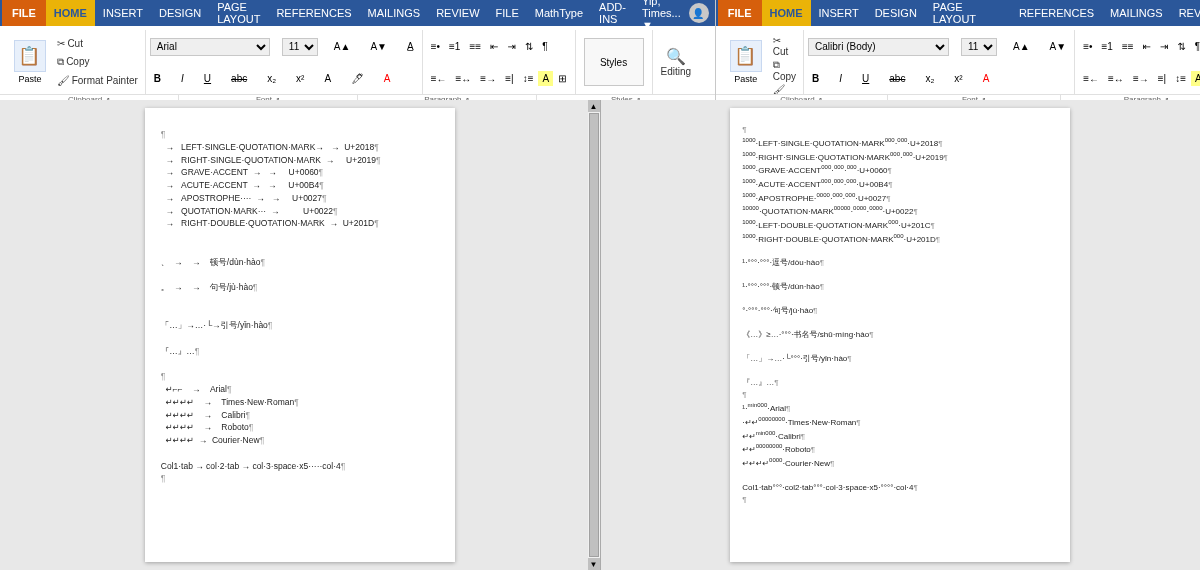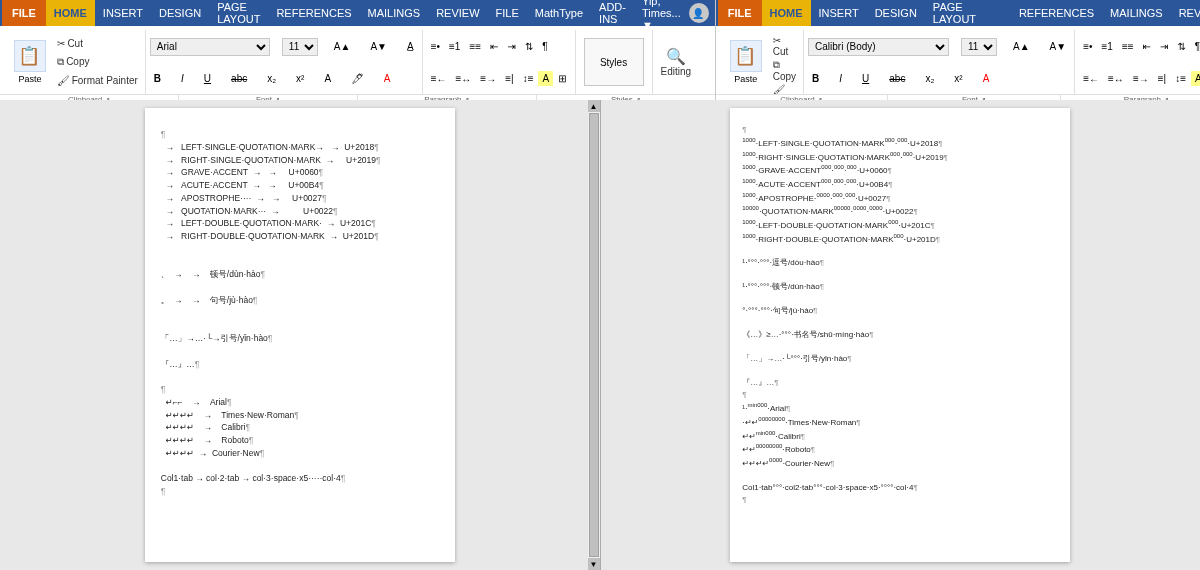--- a/index.html
+++ b/index.html
@@ -287,21 +287,20 @@
 
     <div class="doc-pane">
       <div class="page">
         <span class="doc-line"><span class="pilcrow">¶</span></span>
         <span class="doc-line">&nbsp;&nbsp;→&nbsp;&nbsp;&nbsp;LEFT·SINGLE·QUOTATION·MARK→&nbsp;&nbsp;&nbsp;→&nbsp;&nbsp;U+2018<span class="pilcrow">¶</span></span>
         <span class="doc-line">&nbsp;&nbsp;→&nbsp;&nbsp;&nbsp;RIGHT·SINGLE·QUOTATION·MARK&nbsp;&nbsp;→&nbsp;&nbsp;&nbsp;&nbsp;&nbsp;U+2019<span class="pilcrow">¶</span></span>
         <span class="doc-line">&nbsp;&nbsp;→&nbsp;&nbsp;&nbsp;GRAVE·ACCENT&nbsp;&nbsp;→&nbsp;&nbsp;&nbsp;→&nbsp;&nbsp;&nbsp;&nbsp;&nbsp;U+0060<span class="pilcrow">¶</span></span>
         <span class="doc-line">&nbsp;&nbsp;→&nbsp;&nbsp;&nbsp;ACUTE·ACCENT&nbsp;&nbsp;→&nbsp;&nbsp;&nbsp;→&nbsp;&nbsp;&nbsp;&nbsp;&nbsp;U+00B4<span class="pilcrow">¶</span></span>
         <span class="doc-line">&nbsp;&nbsp;→&nbsp;&nbsp;&nbsp;APOSTROPHE····&nbsp;&nbsp;→&nbsp;&nbsp;&nbsp;→&nbsp;&nbsp;&nbsp;&nbsp;&nbsp;U+0027<span class="pilcrow">¶</span></span>
         <span class="doc-line">&nbsp;&nbsp;→&nbsp;&nbsp;&nbsp;QUOTATION·MARK···&nbsp;&nbsp;→&nbsp;&nbsp;&nbsp;&nbsp;&nbsp;&nbsp;&nbsp;&nbsp;&nbsp;&nbsp;U+0022<span class="pilcrow">¶</span></span>
-        <span class="doc-line">&nbsp;&nbsp;→&nbsp;&nbsp;&nbsp;LEFT·DOUBLE·QUOTATION·MARK·&nbsp;&nbsp;→&nbsp;&nbsp;U+201C<span class="pilcrow">¶</span></span>
         <span class="doc-line">&nbsp;&nbsp;→&nbsp;&nbsp;&nbsp;RIGHT·DOUBLE·QUOTATION·MARK&nbsp;&nbsp;→&nbsp;&nbsp;U+201D<span class="pilcrow">¶</span></span>
         <span class="doc-line">&nbsp;</span>
         <span class="doc-line">&nbsp;</span>
         <span class="doc-line">、&nbsp;&nbsp;→&nbsp;&nbsp;&nbsp;&nbsp;→&nbsp;&nbsp;&nbsp;&nbsp;顿号/dùn·hào<span class="pilcrow">¶</span></span>
         <span class="doc-line">&nbsp;</span>
         <span class="doc-line">。&nbsp;&nbsp;→&nbsp;&nbsp;&nbsp;&nbsp;→&nbsp;&nbsp;&nbsp;&nbsp;句号/jù·hào<span class="pilcrow">¶</span></span>
         <span class="doc-line">&nbsp;</span>
         <span class="doc-line">&nbsp;</span>
         <span class="doc-line">「…」→…·└→引号/yǐn·hào<span class="pilcrow">¶</span></span>
         <span class="doc-line">&nbsp;</span>

